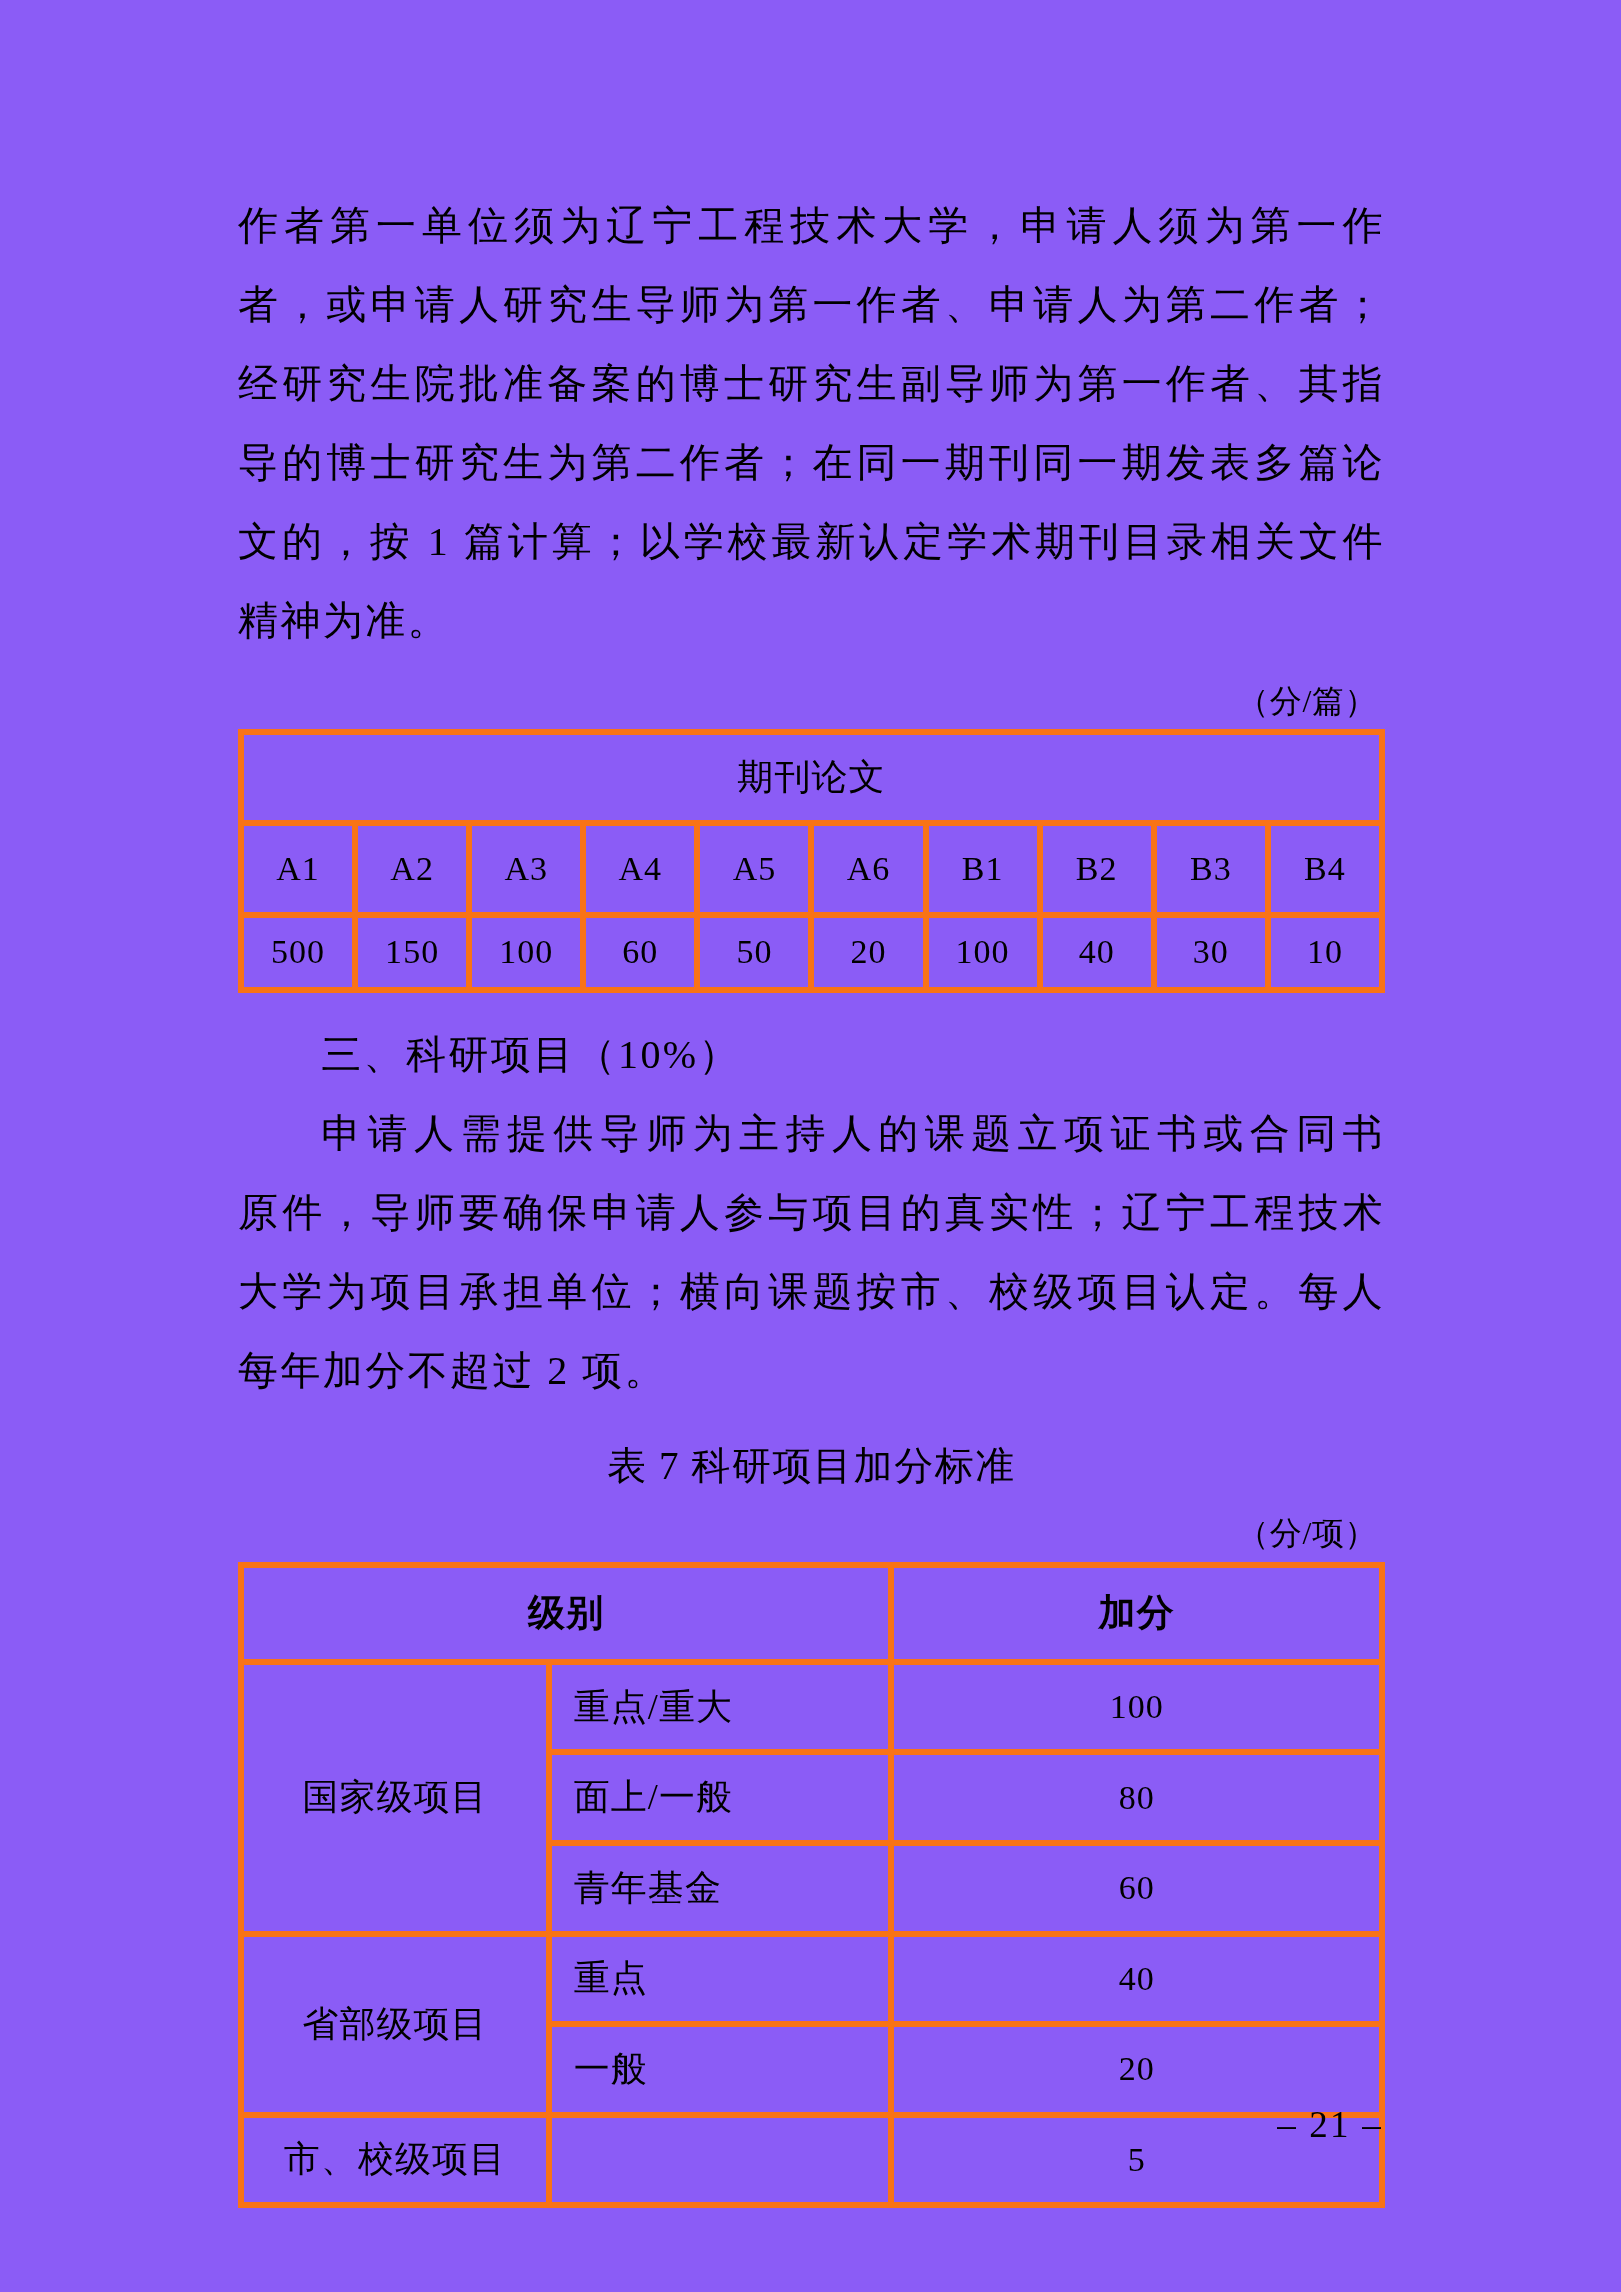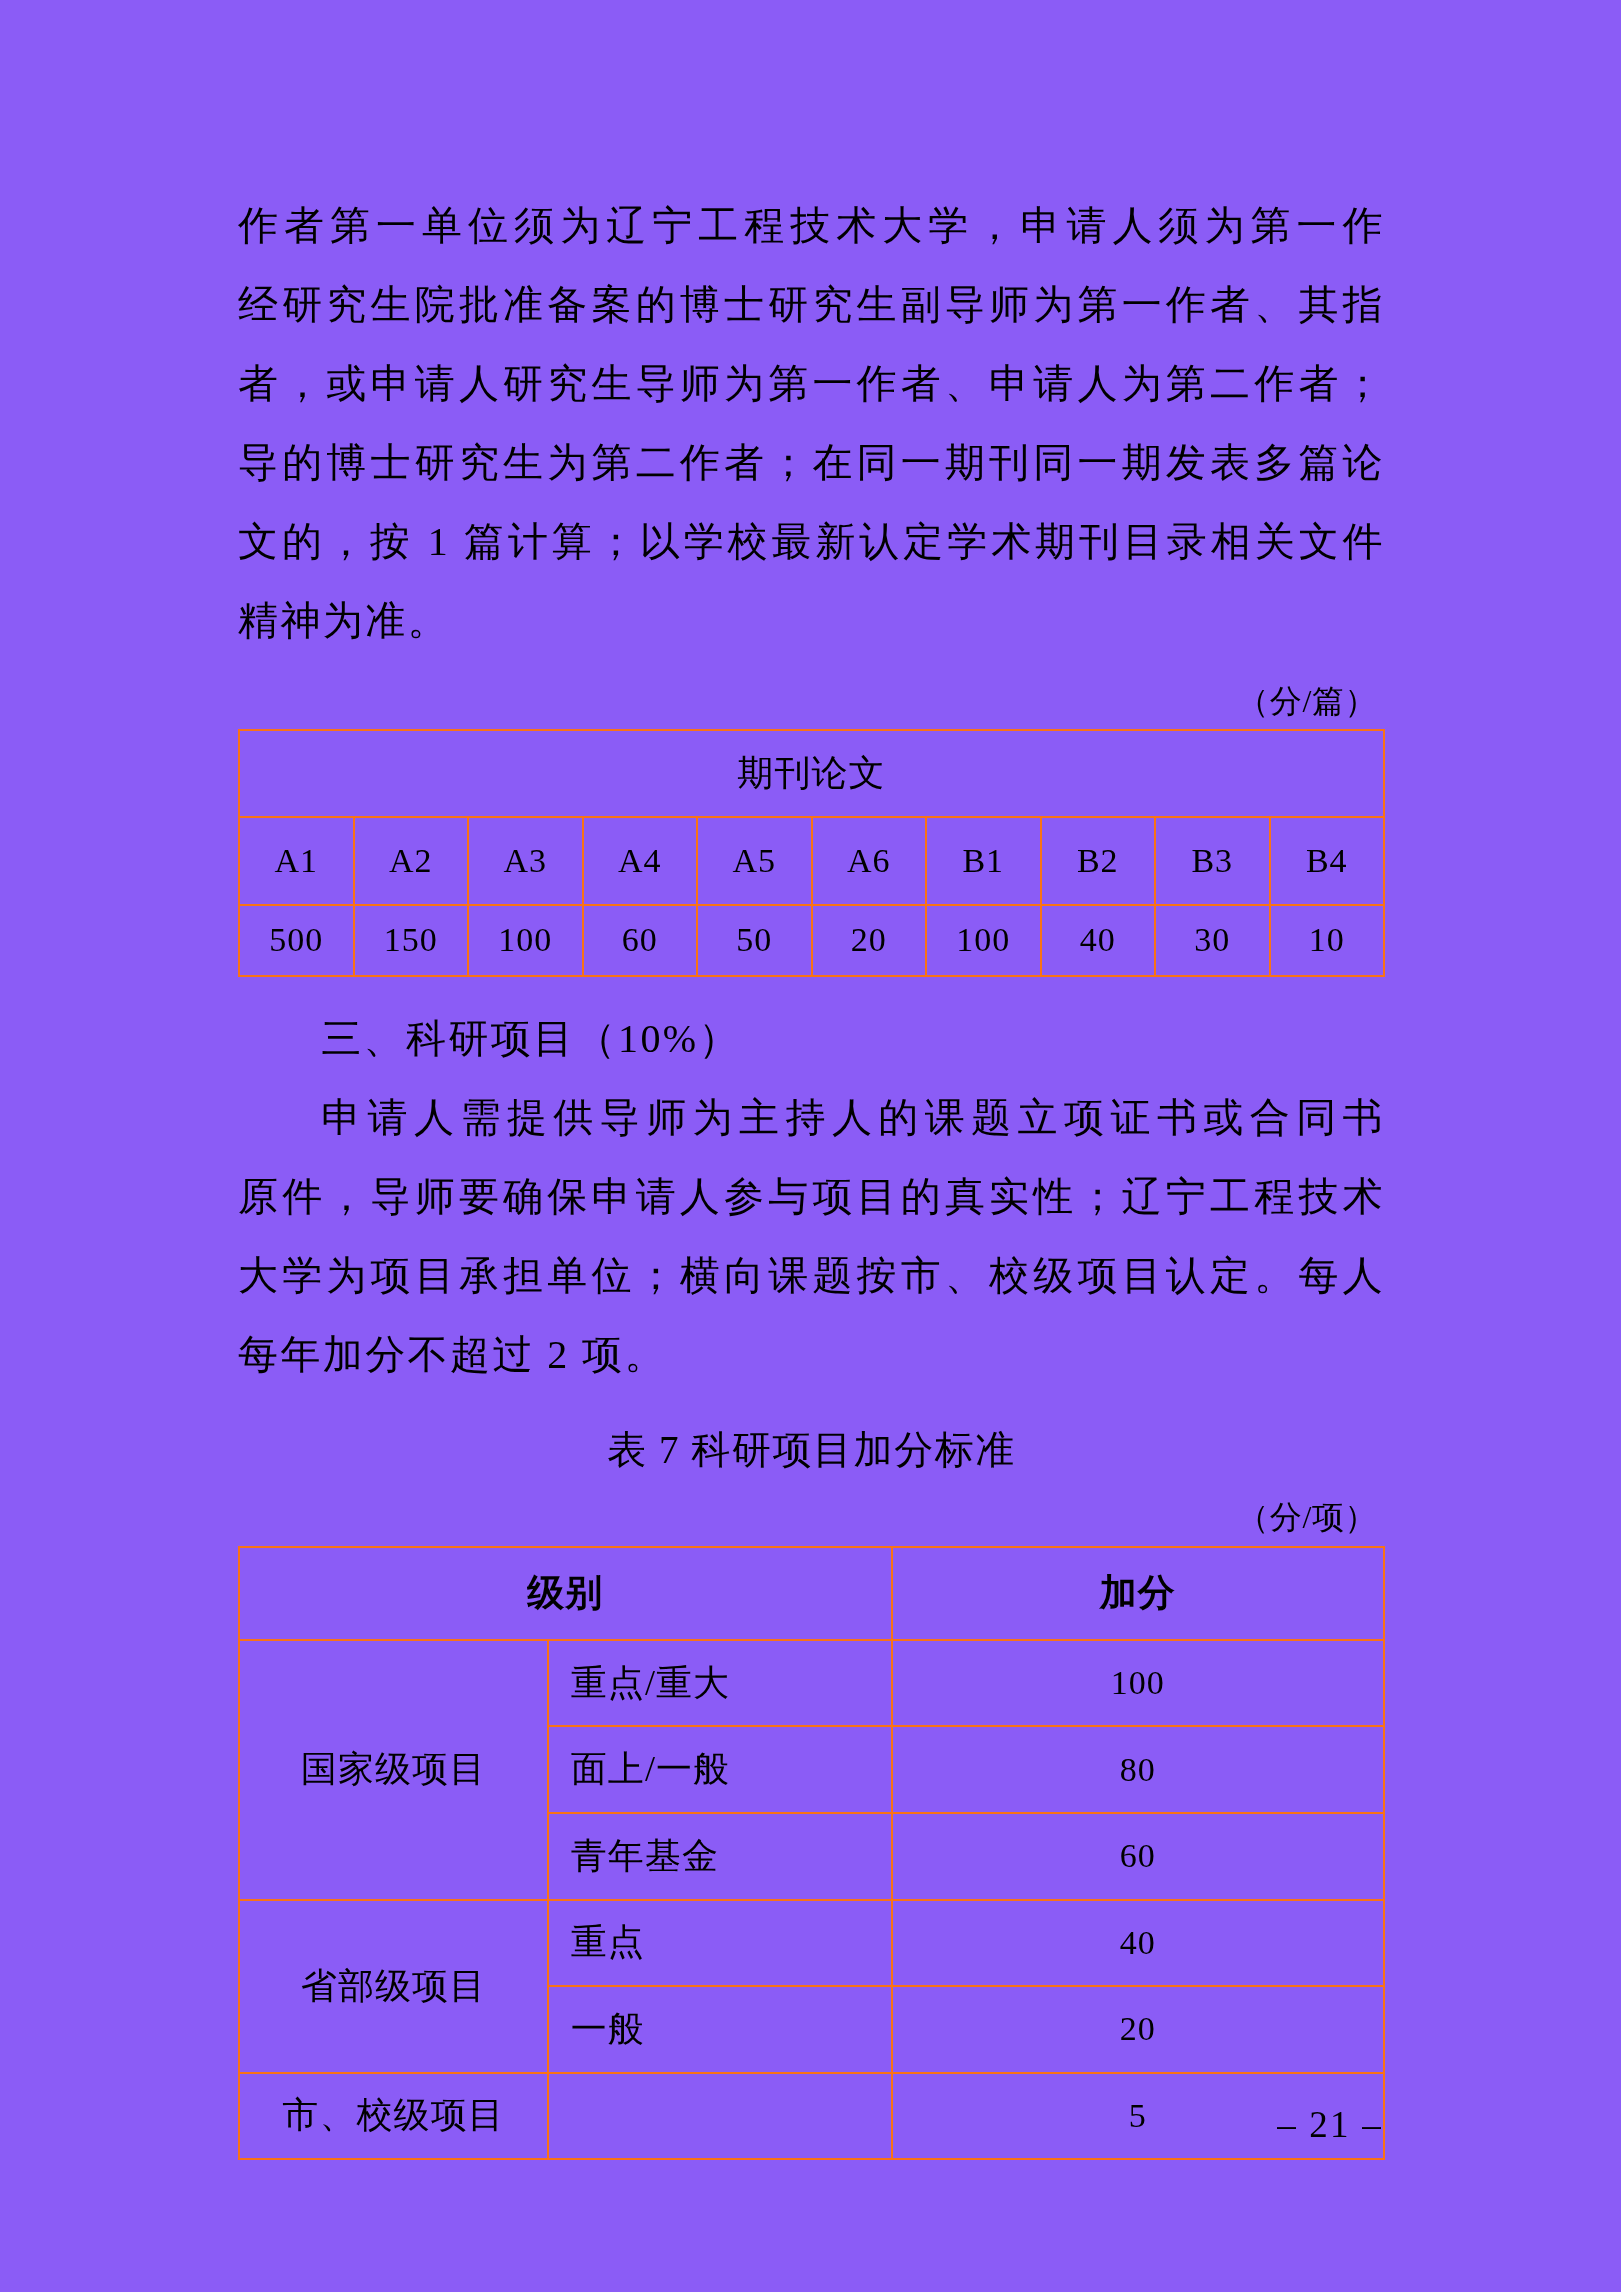--- a/index.html
+++ b/index.html
@@ -63,21 +63,21 @@
     letter-spacing: 0.02em;
   }
 
   
   table {
     border-collapse: collapse;
     width: 100%;
     table-layout: fixed;
   }
   table td, table th {
-    border: 2px solid #f97316;
+    border: 6px solid #f97316;
     text-align: center;
     vertical-align: middle;
     font-weight: normal;
     font-size: 35px;
     padding: 11.8px 3.9px;
     letter-spacing: 0.03em;
   }
   
   #table5 .t5-head td { font-size: 36px; padding: 17.6px 3.9px; }
   #table5 .t5-codes td { font-size: 34px; padding: 24px 2px; }
@@ -105,22 +105,22 @@
   }
 </style>
 </head>
 <body>
 
 <div class="page">
   <div class="content">
 
     <div class="para">
       <span class="ln just">作者第一单位须为辽宁工程技术大学，申请人须为第一作</span>
+      <span class="ln just">者，或申请人研究生导师为第一作者、申请人为第二作者；</span>
       <span class="ln just">经研究生院批准备案的博士研究生副导师为第一作者、其指</span>
-      <span class="ln just">者，或申请人研究生导师为第一作者、申请人为第二作者；</span>
       <span class="ln just">导的博士研究生为第二作者；在同一期刊同一期发表多篇论</span>
       <span class="ln just">文的，按 1 篇计算；以学校最新认定学术期刊目录相关文件</span>
       <span class="ln">精神为准。</span>
     </div>
 
     <div class="unit-line">（分/篇）</div>
 
     <table id="table5">
       <tbody>
         <tr class="t5-head">

